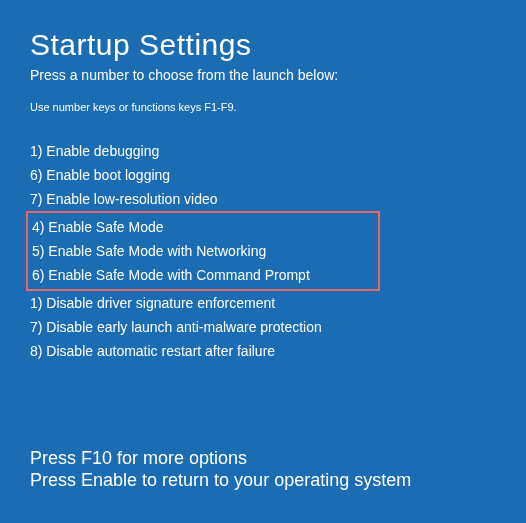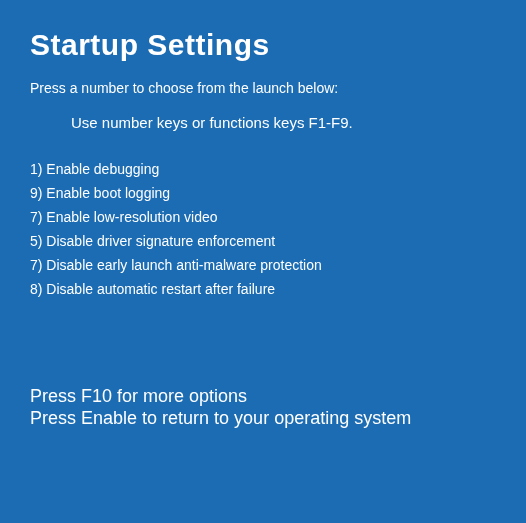--- a/index.html
+++ b/index.html
@@ -11,33 +11,32 @@
       width: 526px;
       height: 523px;
       background: #1b6cb3;
       font-family: "Segoe UI", Arial, sans-serif;
       color: #ffffff;
       padding: 28px 30px;
       overflow: hidden;
     }
     .title {
       font-size: 30px;
-      font-weight: 700;
-      margin-bottom: 18px;
+      font-weight: 400;
+      margin-bottom: 5px;
       letter-spacing: 0.5px;
     }
     .subtitle {
       font-size: 14px;
       font-weight: 400;
       margin-bottom: 18px;
     }
     .hint {
-      font-size: 15px;
+      font-size: 11px;
       margin-bottom: 26px;
-      margin-left: 41px;
     }
     .options {
       margin-bottom: 84px;
     }
     .option-line {
       font-size: 14px;
       line-height: 24px;
       font-weight: 400;
       white-space: nowrap;
     }
@@ -56,21 +55,26 @@
   </style>
 </head>
 <body>
 
 <div class="title">Startup Settings</div>
 <div class="subtitle">Press a number to choose from the launch below:</div>
 <div class="hint">Use number keys or functions keys F1-F9.</div>
 
 <div class="options">
   <div class="option-line">1) Enable debugging</div>
-  <div class="option-line">9) Enable boot logging</div>
+  <div class="option-line">6) Enable boot logging</div>
   <div class="option-line">7) Enable low-resolution video</div>
-  <div class="option-line">5) Disable driver signature enforcement</div>
+  <div class="highlight-box">
+    <div class="option-line">4) Enable Safe Mode</div>
+    <div class="option-line">5) Enable Safe Mode with Networking</div>
+    <div class="option-line">6) Enable Safe Mode with Command Prompt</div>
+  </div>
+  <div class="option-line">1) Disable driver signature enforcement</div>
   <div class="option-line">7) Disable early launch anti-malware protection</div>
   <div class="option-line">8) Disable automatic restart after failure</div>
 </div>
 
 <div class="footer-line">Press F10 for more options</div>
 <div class="footer-line">Press Enable to return to your operating system</div>
 
 </body></html>

